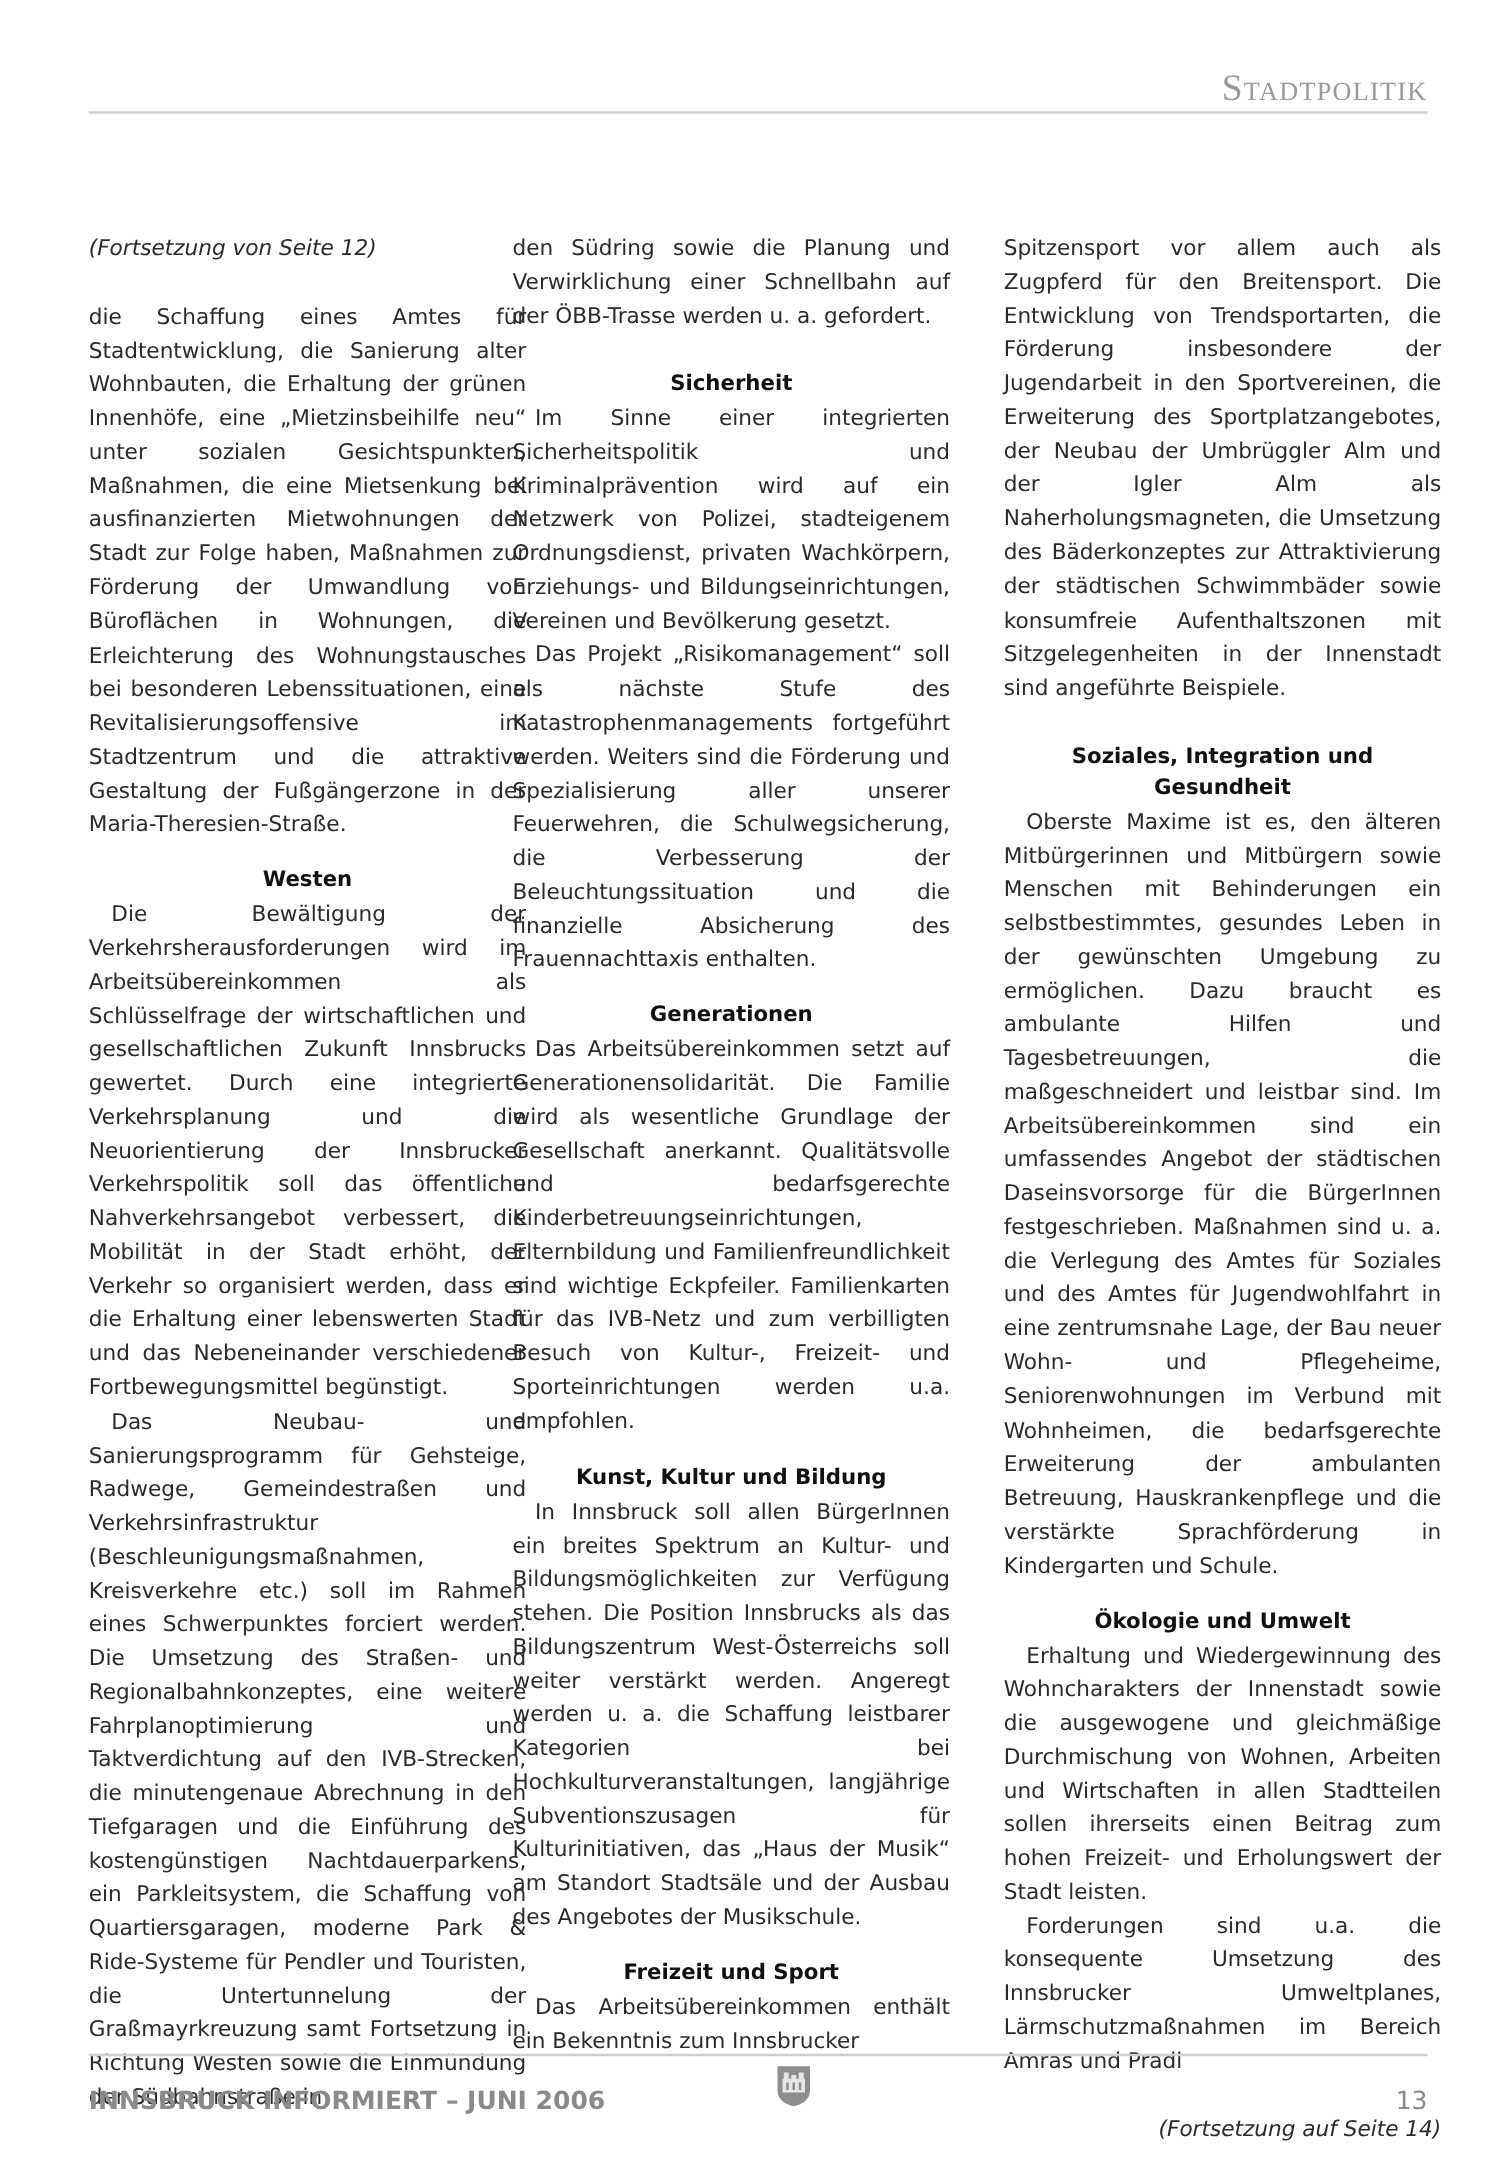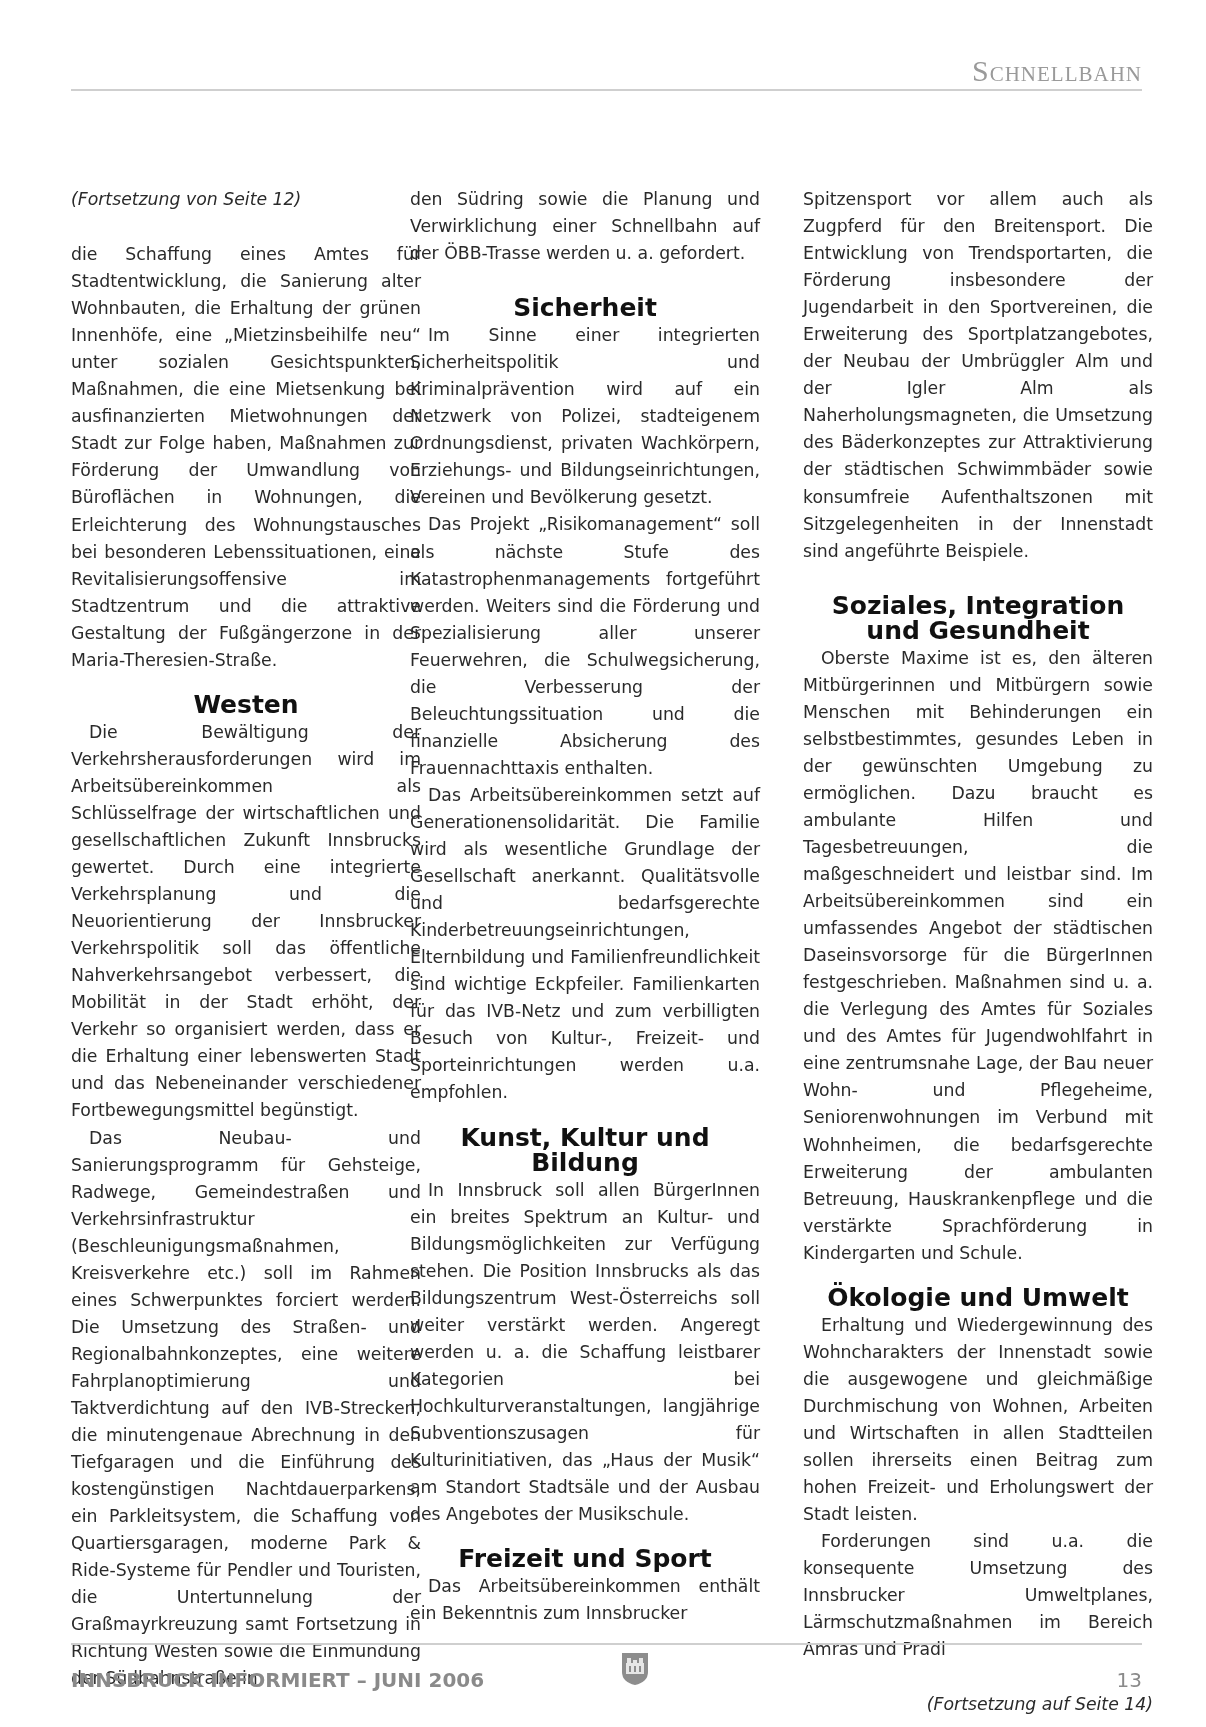--- a/index.html
+++ b/index.html
@@ -13,47 +13,48 @@
   .col { position: absolute; top: 140px; width: 350px;
     font-size: 17.3px; line-height: 27.05px; text-align: justify; color: #2a2a2a; margin-top: 46px; }
   .col1 { left: 71px; }
   .col2 { left: 410px; }
   .col3 { left: 803px; }
   .col p { margin: 0; }
   .col p.indent { text-indent: 18px; }
   .cont { font-style: italic; text-align: left; }
   .cont-from { margin-bottom: 28px !important; }
   .cont-to { text-align: right; margin-top: 28px !important; }
-  h2 { font-size: 25px; font-weight: bold; text-align: center; margin: 18px 0 2px 0;
+  h2 { font-size: 17px; font-weight: bold; text-align: center; margin: 18px 0 2px 0;
        line-height: 25px; color: #111; }
   h2.first { margin-top: 28px; }
   .footer-title { position: absolute; left: 71px; top: 1668px; font-size: 20px;
     color: #8a8a8a; letter-spacing: 0px; font-weight: bold; }
   .footer-page { position: absolute; right: 64px; top: 1668px; font-size: 20px; color: #8a8a8a; }
   .crest { position: absolute; left: 621px; top: 1652px; width: 28px; height: 34px; }
 </style>
 </head>
 <body>
 
-<div class="section-label">Schnellbahn</div>
+<div class="section-label">Stadtpolitik</div>
 <div class="rule-top"></div>
 
 <div class="col col1">
   <p class="cont cont-from">(Fortsetzung von Seite 12)</p>
   <p>die Schaffung eines Amtes für Stadtentwicklung, die Sanierung alter Wohnbauten, die Erhaltung der grünen Innenhöfe, eine „Mietzinsbeihilfe neu“ unter sozialen Gesichtspunkten, Maßnahmen, die eine Mietsenkung bei ausfinanzierten Mietwohnungen der Stadt zur Folge haben, Maßnahmen zur Förderung der Umwandlung von Büroflächen in Wohnungen, die Erleichterung des Wohnungstausches bei besonderen Lebenssituationen, eine Revitalisierungsoffensive im Stadtzentrum und die attraktive Gestaltung der Fußgängerzone in der Maria-Theresien-Straße.</p>
   <h2>Westen</h2>
   <p class="indent">Die Bewältigung der Verkehrsherausforderungen wird im Arbeitsübereinkommen als Schlüsselfrage der wirtschaftlichen und gesellschaftlichen Zukunft Innsbrucks gewertet. Durch eine integrierte Verkehrsplanung und die Neuorientierung der Innsbrucker Verkehrspolitik soll das öffentliche Nahverkehrsangebot verbessert, die Mobilität in der Stadt erhöht, der Verkehr so organisiert werden, dass er die Erhaltung einer lebenswerten Stadt und das Nebeneinander verschiedener Fortbewegungsmittel begünstigt.</p>
   <p class="indent">Das Neubau- und Sanierungsprogramm für Gehsteige, Radwege, Gemeindestraßen und Verkehrsinfrastruktur (Beschleunigungsmaßnahmen, Kreisverkehre etc.) soll im Rahmen eines Schwerpunktes forciert werden. Die Umsetzung des Straßen- und Regionalbahnkonzeptes, eine weitere Fahrplanoptimierung und Taktverdichtung auf den IVB-Strecken, die minutengenaue Abrechnung in den Tiefgaragen und die Einführung des kostengünstigen Nachtdauerparkens, ein Parkleitsystem, die Schaffung von Quartiersgaragen, moderne Park &amp; Ride-Systeme für Pendler und Touristen, die Untertunnelung der Graßmayrkreuzung samt Fortsetzung in Richtung Westen sowie die Einmündung der Südbahnstraße in</p>
 </div>
 
 <div class="col col2">
   <p>den Südring sowie die Planung und Verwirklichung einer Schnellbahn auf der ÖBB-Trasse werden u. a. gefordert.</p>
   <h2 class="first">Sicherheit</h2>
   <p class="indent">Im Sinne einer integrierten Sicherheitspolitik und Kriminalprävention wird auf ein Netzwerk von Polizei, stadteigenem Ordnungsdienst, privaten Wachkörpern, Erziehungs- und Bildungseinrichtungen, Vereinen und Bevölkerung gesetzt.</p>
   <p class="indent">Das Projekt „Risikomanagement“ soll als nächste Stufe des Katastrophenmanagements fortgeführt werden. Weiters sind die Förderung und Spezialisierung aller unserer Feuerwehren, die Schulwegsicherung, die Verbesserung der Beleuchtungssituation und die finanzielle Absicherung des Frauennachttaxis enthalten.</p>
+  <h2>Generationen</h2>
   <p class="indent">Das Arbeitsübereinkommen setzt auf Generationensolidarität. Die Familie wird als wesentliche Grundlage der Gesellschaft anerkannt. Qualitätsvolle und bedarfsgerechte Kinderbetreuungseinrichtungen, Elternbildung und Familienfreundlichkeit sind wichtige Eckpfeiler. Familienkarten für das IVB-Netz und zum verbilligten Besuch von Kultur-, Freizeit- und Sporteinrichtungen werden u.a. empfohlen.</p>
   <h2>Kunst, Kultur und Bildung</h2>
   <p class="indent">In Innsbruck soll allen BürgerInnen ein breites Spektrum an Kultur- und Bildungsmöglichkeiten zur Verfügung stehen. Die Position Innsbrucks als das Bildungszentrum West-Österreichs soll weiter verstärkt werden. Angeregt werden u. a. die Schaffung leistbarer Kategorien bei Hochkulturveranstaltungen, langjährige Subventionszusagen für Kulturinitiativen, das „Haus der Musik“ am Standort Stadtsäle und der Ausbau des Angebotes der Musikschule.</p>
   <h2>Freizeit und Sport</h2>
   <p class="indent">Das Arbeitsübereinkommen enthält ein Bekenntnis zum Innsbrucker</p>
 </div>
 
 <div class="col col3">
   <p>Spitzensport vor allem auch als Zugpferd für den Breitensport. Die Entwicklung von Trendsportarten, die Förderung insbesondere der Jugendarbeit in den Sportvereinen, die Erweiterung des Sportplatzangebotes, der Neubau der Umbrüggler Alm und der Igler Alm als Naherholungsmagneten, die Umsetzung des Bäderkonzeptes zur Attraktivierung der städtischen Schwimmbäder sowie konsumfreie Aufenthaltszonen mit Sitzgelegenheiten in der Innenstadt sind angeführte Beispiele.</p>
   <h2 class="first">Soziales, Integration und Gesundheit</h2>

